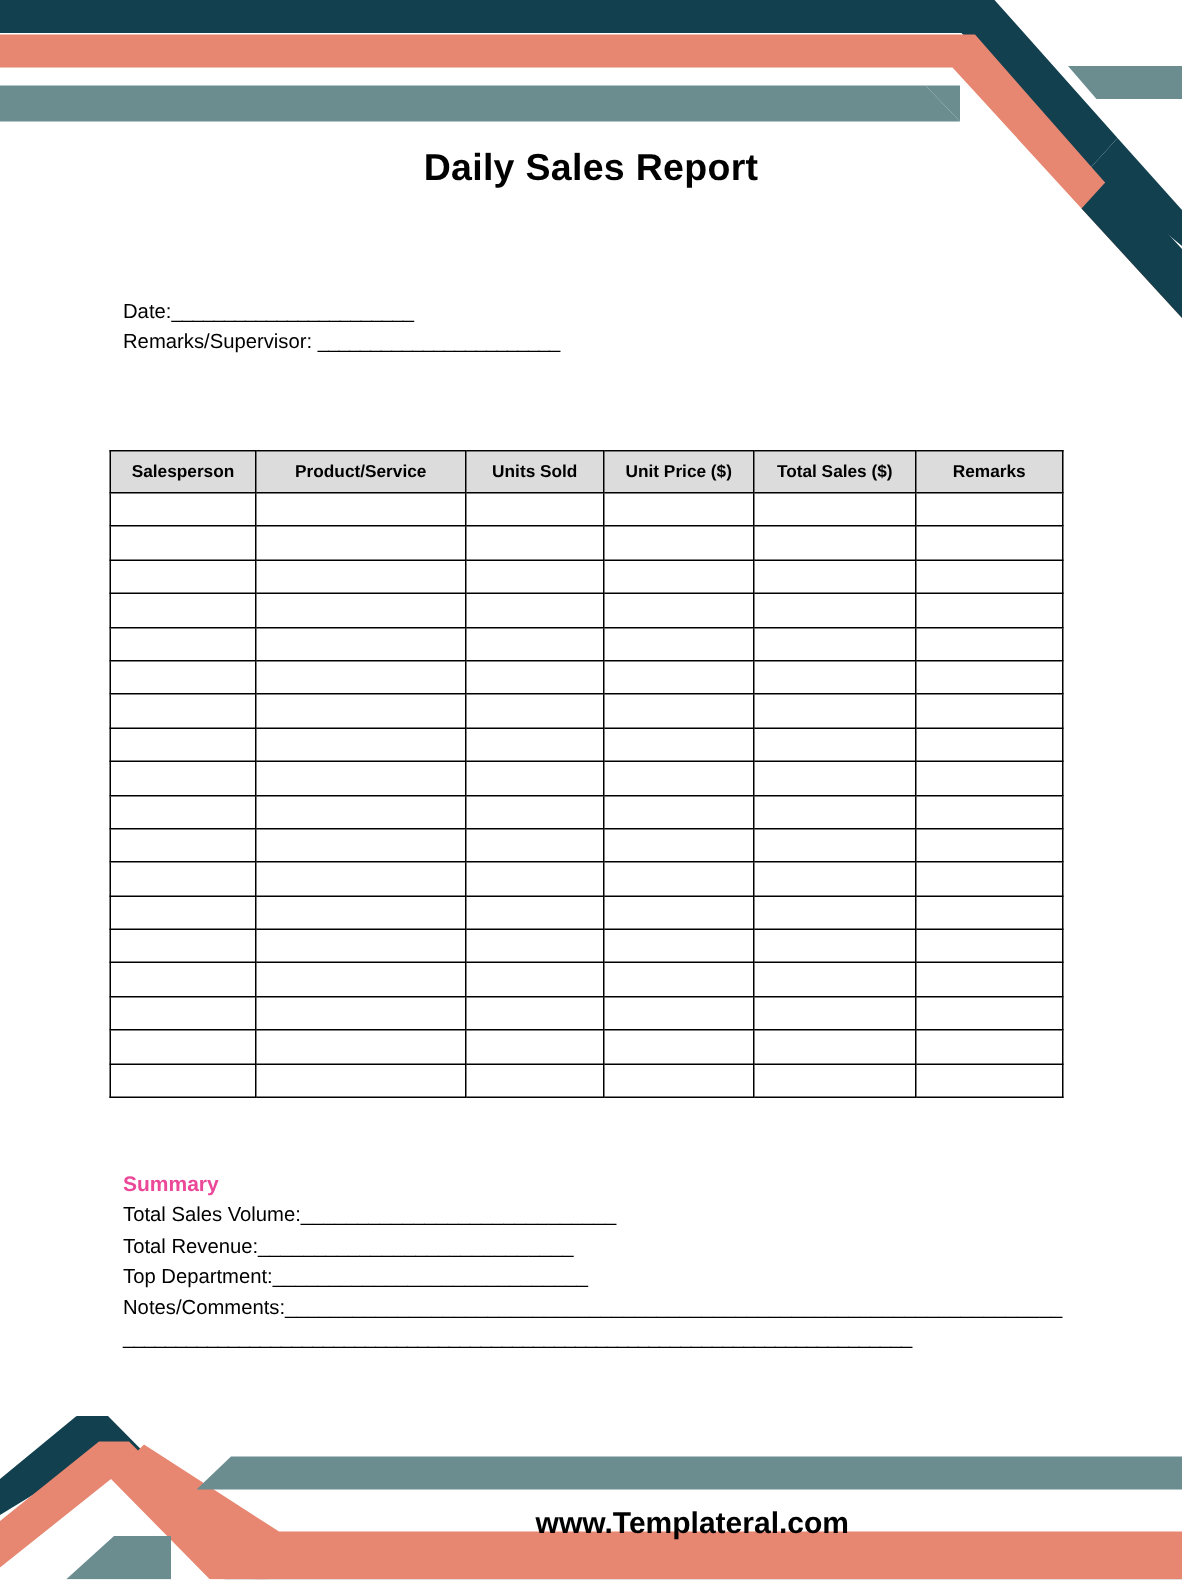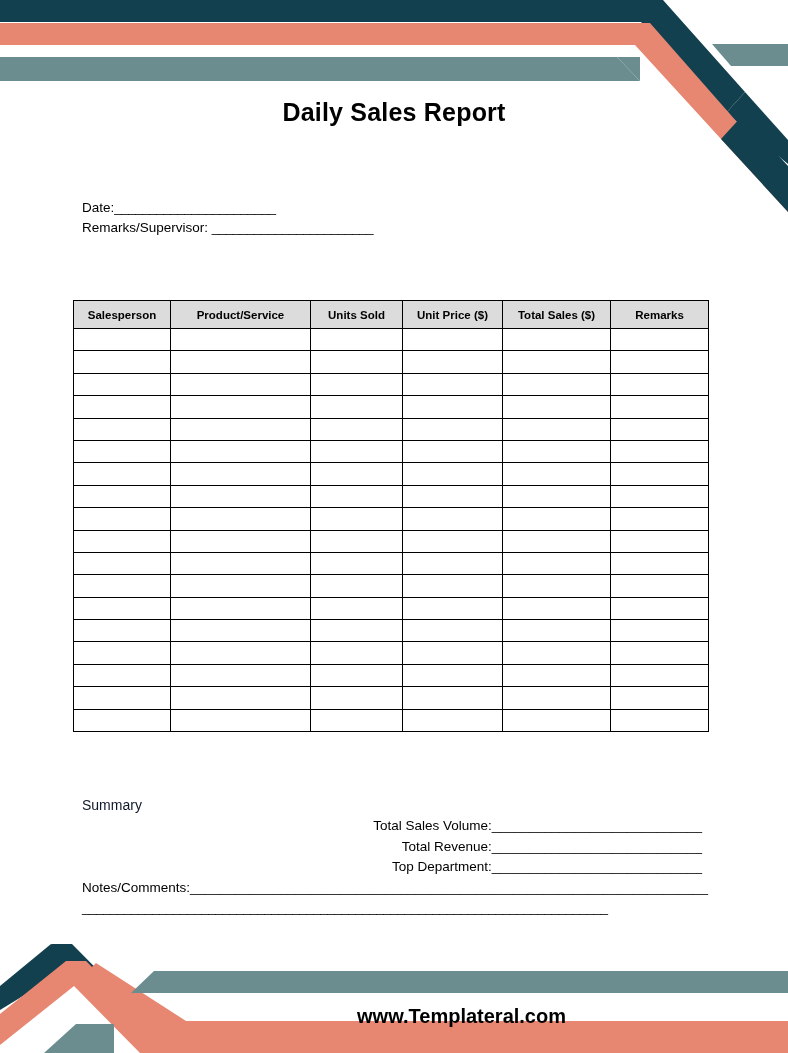--- a/index.html
+++ b/index.html
@@ -77,31 +77,29 @@
   table.grid td { background: #ffffff; }
 
   
   .summary {
     position: absolute;
     left: 82px; top: 781px;
     width: 620px;
   }
   .summary h2 {
     font-size: 14px;
-    font-weight: normal;
-    color: #0f172a;
+    font-weight: bold;
+    color: #ec4899;
     margin-bottom: 3px;
-    margin-top: 16px;
   }
   .sum-row {
     font-size: 13.5px;
     color: #000;
     line-height: 20.5px;
     white-space: nowrap;
-    text-align: right;
   }
   .sum-cont {
     font-size: 13.5px;
     line-height: 20.5px;
     color: #000;
     letter-spacing: -0.5px;
     white-space: nowrap;
   }
 
   

